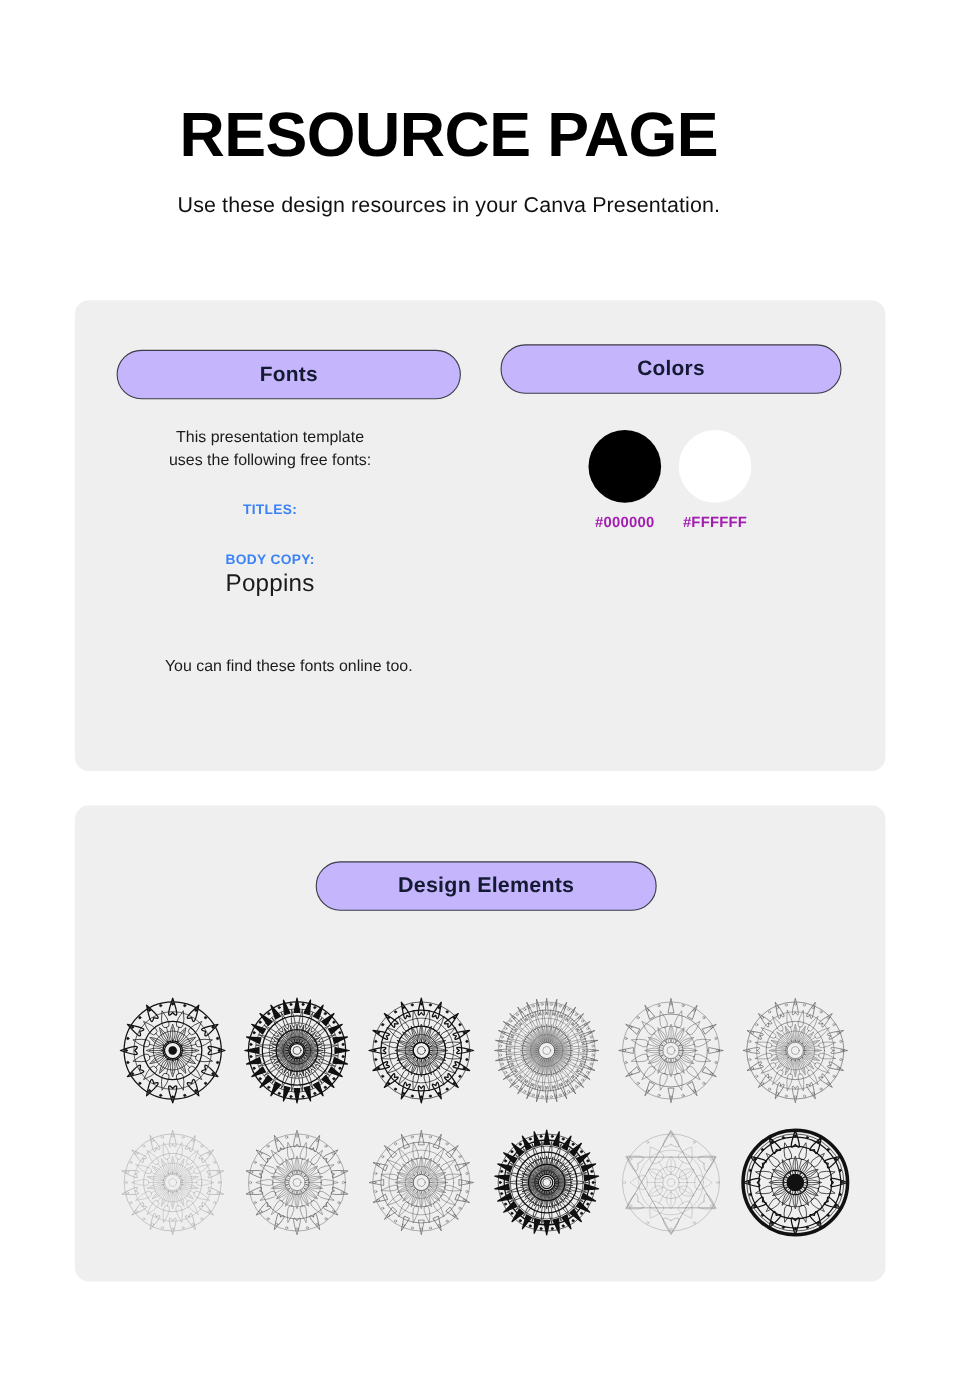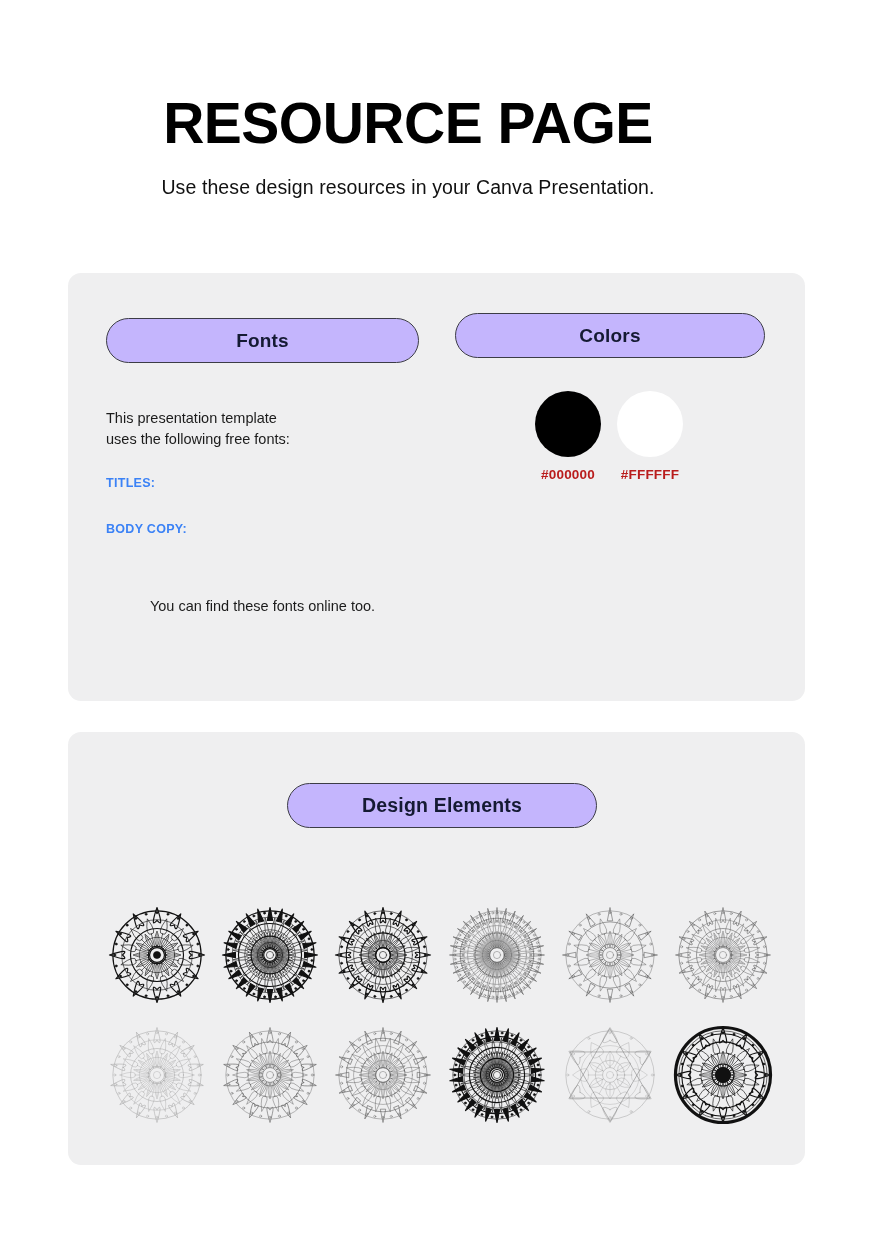--- a/index.html
+++ b/index.html
@@ -51,41 +51,41 @@
     color:#151a33;
     font-weight:bold;
     letter-spacing:0.2px;
   }
   #pill-fonts  { left:106px; top:318px; width:313px; height:45px; font-size:19px; }
   #pill-colors { left:455px; top:313px; width:310px; height:45px; font-size:19px; }
   #pill-design { left:287px; top:783px; width:310px; height:45px; font-size:19.5px; }
 
   
   .fonts-col {
-    position:absolute; left:106px; top:388px; width:313px;
-    text-align:left; color:#1b1b1b;margin-top:20px;
+    position:absolute; left:89px; top:388px; width:313px;
+    text-align:center; color:#1b1b1b;
   }
   .fonts-intro { font-size:14.5px; line-height:1.42; color:#1b1b1b; }
   .font-block { margin-top:27px; }
   .font-block.second { margin-top:32px; }
   .font-label { font-size:12.5px; font-weight:bold; letter-spacing:0.3px; color:#3b82f6; }
   .font-name  { font-size:22px; font-weight:400; color:#1b1b1b; margin-top:1px; letter-spacing:0.2px; }
   .fonts-foot {
     position:absolute; left:106px; top:598px; width:313px;
     text-align:center; font-size:14.5px; color:#1b1b1b;
   }
 
   
   .swatch-row { position:absolute; left:455px; top:391px; width:310px; display:flex; gap:16px; justify-content:flex-start; padding-left:80px; }
   .swatch-cell { width:66px; text-align:center; }
   .swatch {
     width:66px; height:66px; border-radius:50%;
   }
   .swatch-hex {
-    margin-top:10px; font-size:13.5px; font-weight:bold; color:#b91c1c; letter-spacing:0.2px;
+    margin-top:10px; font-size:13.5px; font-weight:bold; color:#a21caf; letter-spacing:0.2px;
   }
 
   
   .elements-grid {
     position:absolute; left:100px; top:897px;
     width:680px;
     display:grid;
     grid-template-columns:repeat(6, 1fr);
     grid-template-rows:repeat(2, 115px);
     row-gap:5px;
@@ -117,20 +117,21 @@
   <div class="fonts-col">
     <div class="fonts-intro">
       <div>This presentation template</div>
       <div>uses the following free fonts:</div>
     </div>
     <div class="font-block">
       <div class="font-label">TITLES:</div>
     </div>
     <div class="font-block second">
       <div class="font-label">BODY COPY:</div>
+      <div class="font-name">Poppins</div>
     </div>
   </div>
 
   <div class="fonts-foot">You can find these fonts online too.</div>
 
   <div class="swatch-row" id="swatch-row">
       <div class="swatch-cell">
         <div class="swatch" style="background: rgb(0, 0, 0);"></div>
         <div class="swatch-hex">#000000</div>
       </div>

